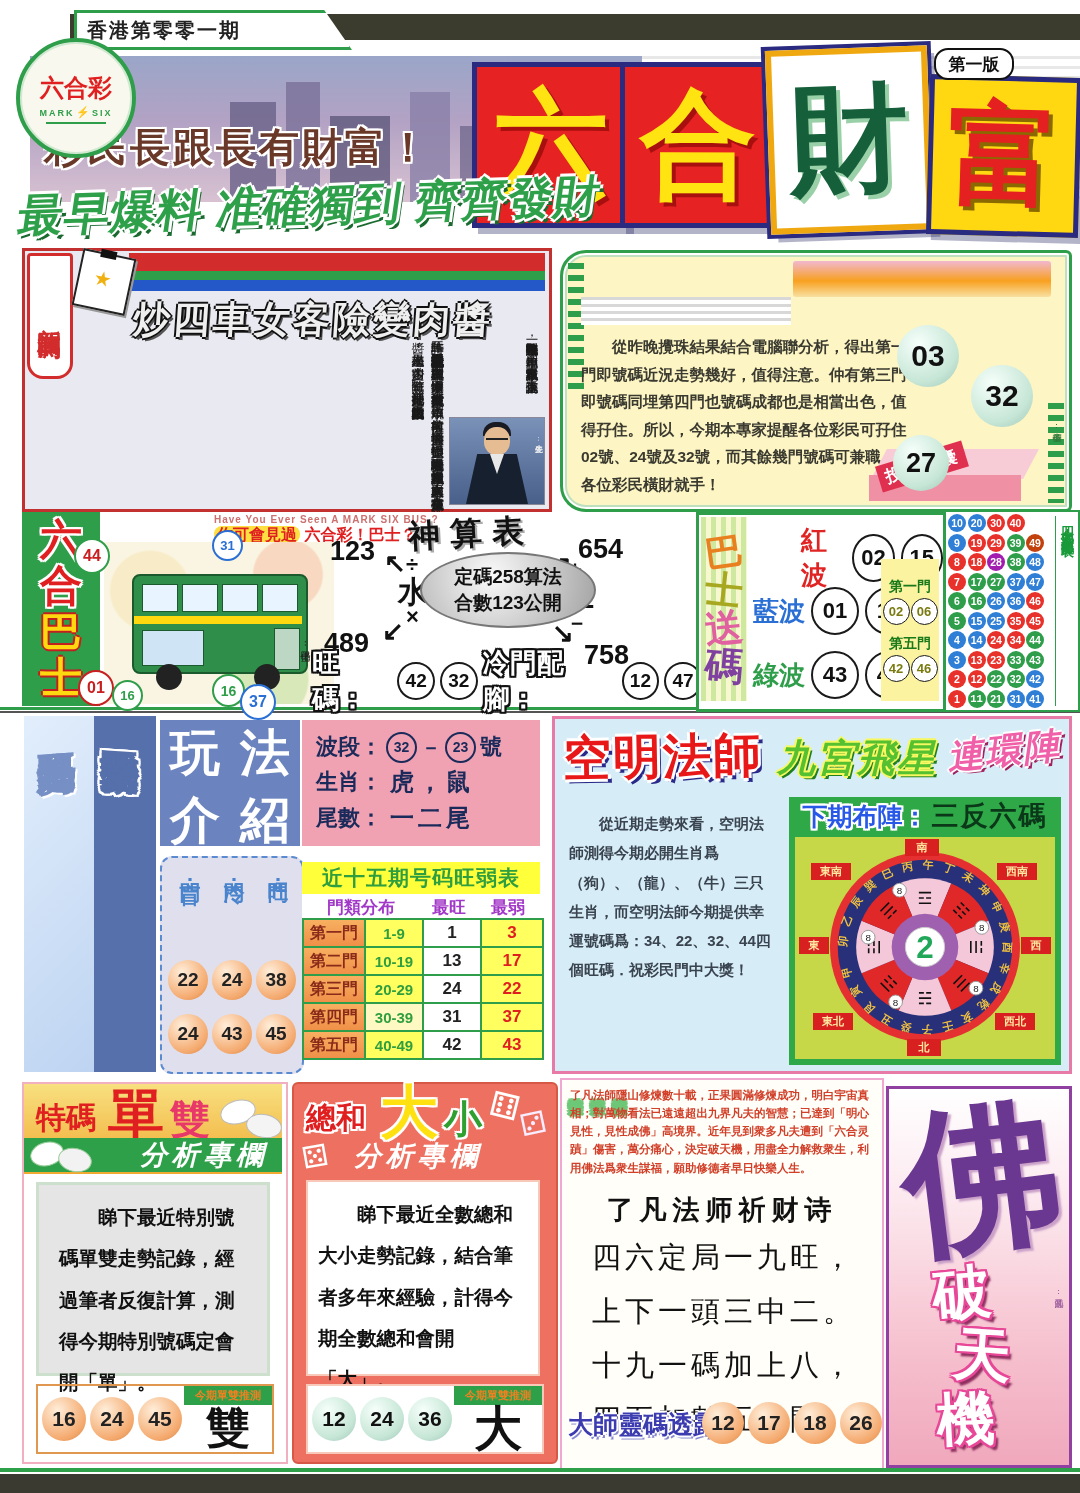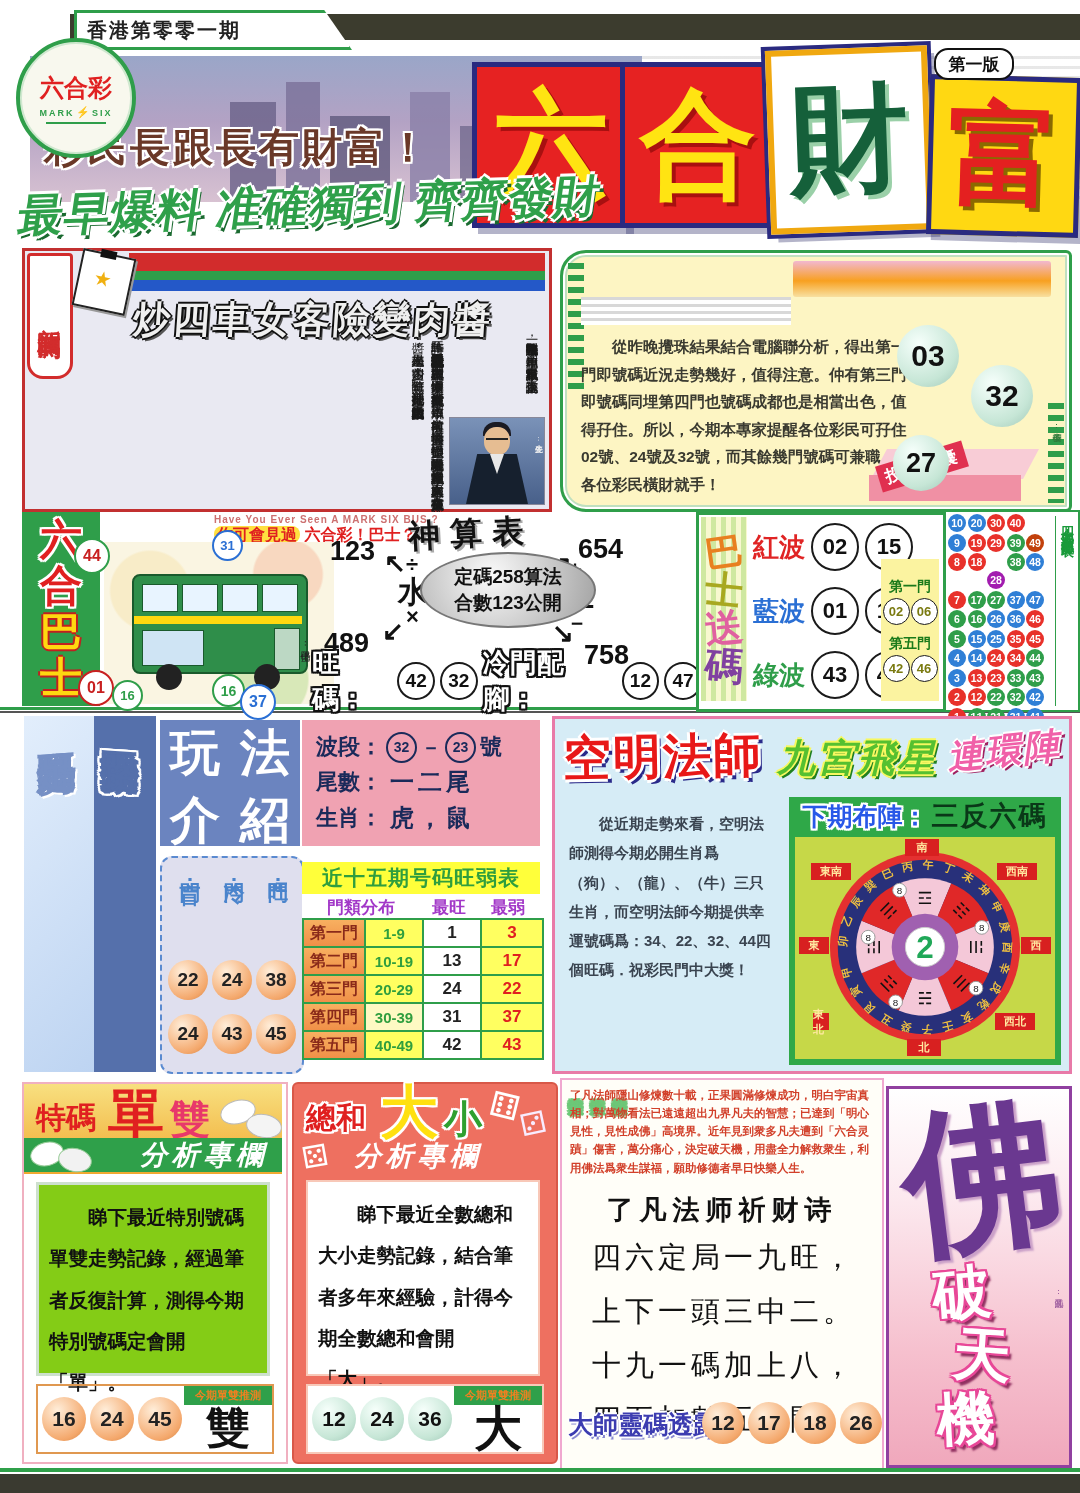--- a/index.html
+++ b/index.html
@@ -206,21 +206,21 @@
   <div class="abs" style="left:696px;top:512px;width:244px;height:194px;border:3px solid #2f9e4a;background:#fff;">
     <div class="abs" style="left:2px;top:2px;width:46px;height:184px;background:repeating-linear-gradient(90deg,#cfe8a0 0 5px,#f8f8d0 5px 10px);">
       <div style="width:100%;height:100%;display:flex;flex-direction:column;align-items:center;justify-content:center;">
         <span class="b" style="font-size:38px;color:#e88020;line-height:1;transform:rotate(-8deg);">巴</span>
         <span class="b" style="font-size:38px;color:#a8a820;line-height:1;transform:rotate(6deg);">士</span>
         <span class="b" style="font-size:38px;color:#e060a0;line-height:1;transform:rotate(-6deg);">送</span>
         <span class="b" style="font-size:38px;color:#8040a0;line-height:1;transform:rotate(5deg);">碼</span>
       </div>
     </div>
     <div class="abs" style="left:54px;top:8px;display:flex;align-items:center;gap:6px;">
-      <span class="b" style="font-size: 26px; color: rgb(224, 36, 36);">紅波</span>
+      <span class="b" style="font-size: 26px; color: rgb(224, 36, 36); margin-left: 48px;">紅波</span>
       <span class="ball oc" style="width:44px;height:44px;font-size:22px;">
           <span>02</span>
         </span>
       <span class="ball oc" style="width:44px;height:44px;font-size:22px;">
           <span>15</span>
         </span>
     </div>
     <div class="abs" style="left:54px;top:72px;display:flex;align-items:center;gap:6px;">
       <span class="b" style="font-size: 26px; color: rgb(42, 111, 212);">藍波</span>
       <span class="ball oc" style="width:44px;height:44px;font-size:22px;">
@@ -272,21 +272,21 @@
       <div style="display:flex;gap:1.5px;">
         <span class="gb" style="background: rgb(47, 127, 214);">9</span>
           <span class="gb" style="background: rgb(232, 49, 42);">19</span>
           <span class="gb" style="background: rgb(232, 49, 42);">29</span>
           <span class="gb" style="background: rgb(47, 158, 74);">39</span>
           <span class="gb" style="background: #c2410c;">49</span>
       </div>
       <div style="display:flex;gap:1.5px;">
         <span class="gb" style="background: rgb(232, 49, 42);">8</span>
           <span class="gb" style="background: rgb(232, 49, 42);">18</span>
-          <span class="gb" style="background: #a21caf; margin-top: 18px;">28</span>
+          <span class="gb" style="background: #a21caf;">28</span>
           <span class="gb" style="background: rgb(47, 158, 74);">38</span>
           <span class="gb" style="background: rgb(47, 127, 214);">48</span>
       </div>
       <div style="display:flex;gap:1.5px;">
         <span class="gb" style="background: rgb(232, 49, 42);">7</span>
           <span class="gb" style="background: rgb(47, 158, 74);">17</span>
           <span class="gb" style="background: rgb(47, 158, 74);">27</span>
           <span class="gb" style="background: rgb(47, 127, 214);">37</span>
           <span class="gb" style="background: rgb(47, 127, 214);">47</span>
       </div>
@@ -354,26 +354,26 @@
       <span class="fx b" style="width:27px;height:27px;border:2.5px solid #1a2a5a;border-radius:50%;font-size:14px;color:#1a2a5a;">
           <span>32</span>
         </span>
       <span class="b" style="font-size:20px;color:#1a2a5a;">－</span>
       <span class="fx b" style="width:27px;height:27px;border:2.5px solid #1a2a5a;border-radius:50%;font-size:14px;color:#1a2a5a;">
           <span>23</span>
         </span>
       <span class="b" style="font-size:22px;color:#1a2a5a;">號</span>
     </div>
     <div style="display:flex;align-items:center;gap:8px;height:36px;">
+      <span class="b" style="font-size:22px;color:#1a2a5a;">生肖：</span>
+      <span class="b" style="font-size:24px;color:#1a2a5a;letter-spacing:4px;">虎，鼠</span>
+    </div>
+    <div style="display:flex;align-items:center;gap:8px;height:36px;">
       <span class="b" style="font-size:22px;color:#1a2a5a;">尾數：</span>
       <span class="b" style="font-size:24px;color:#1a2a5a;letter-spacing:4px;">一二尾</span>
-    </div>
-    <div style="display:flex;align-items:center;gap:8px;height:36px;">
-      <span class="b" style="font-size:22px;color:#1a2a5a;">生肖：</span>
-      <span class="b" style="font-size:24px;color:#1a2a5a;letter-spacing:4px;">虎，鼠</span>
     </div>
   </div>
 
   <div class="abs" style="left:160px;top:856px;width:140px;height:214px;background:#dfdfee;border:2.5px dashed #5a8ad0;border-radius:12px;">
     <span class="v b" style="position:absolute;left:14px;top:8px;height:96px;font-size:21px;color:#4a84cc;">盲門：</span>
     <span class="v b" style="position:absolute;left:58px;top:8px;height:96px;font-size:21px;color:#4a84cc;">冷門：</span>
     <span class="v b" style="position:absolute;left:102px;top:8px;height:96px;font-size:21px;color:#4a84cc;">旺門：</span>
     <div class="ball peach abs" style="left:6px;top:102px;width:40px;height:40px;font-size:19px;">
         <span>22</span>
       </div>
@@ -521,21 +521,21 @@
         </span>
       <span class="abs fx b" style="left:208px;top:66px;width:40px;height:17px;background:#d82020;color:#ffe8a0;font-size:11px;">
           <span>西南</span>
         </span>
       <span class="abs fx b" style="left:10px;top:140px;width:30px;height:17px;background:#d82020;color:#ffe8a0;font-size:11px;">
           <span>東</span>
         </span>
       <span class="abs fx b" style="left:232px;top:140px;width:30px;height:17px;background:#d82020;color:#ffe8a0;font-size:11px;">
           <span>西</span>
         </span>
-      <span class="abs fx b" style="left:24px;top:216px;width:16px;height:17px;background:#d82020;color:#ffe8a0;font-size:11px;">
+      <span class="abs fx b" style="left:24px;top:216px;width:40px;height:17px;background:#d82020;color:#ffe8a0;font-size:11px;">
           <span>東北</span>
         </span>
       <span class="abs fx b" style="left:206px;top:216px;width:40px;height:17px;background:#d82020;color:#ffe8a0;font-size:11px;">
           <span>西北</span>
         </span>
       <span class="abs fx b" style="left:118px;top:242px;width:34px;height:17px;background:#d82020;color:#ffe8a0;font-size:11px;">
           <span>北</span>
         </span>
     </div>
   </div>
@@ -546,21 +546,21 @@
       <span class="abs b" style="left:84px;top:-6px;font-size:56px;color:#e02020;">單</span>
       <span class="abs b" style="left:146px;top:8px;font-size:40px;color:#e8386a;">雙</span>
       <span class="abs" style="left:196px;top:16px;width:34px;height:22px;background:#fff;border:1px solid #bbb;border-radius:50%;transform:rotate(-16deg);"></span>
       <span class="abs" style="left:222px;top:30px;width:34px;height:22px;background:#f4f4f4;border:1px solid #bbb;border-radius:50%;transform:rotate(10deg);"></span>
       <div class="abs" style="left:0;top:54px;width:258px;height:34px;background:#2fa04a;display:flex;align-items:center;justify-content:flex-end;">
         <span class="abs" style="left:6px;top:4px;width:32px;height:22px;background:#fff;border:1px solid #9c9;border-radius:50%;transform:rotate(-14deg);"></span>
         <span class="abs" style="left:34px;top:10px;width:32px;height:22px;background:#f2f2f2;border:1px solid #9c9;border-radius:50%;transform:rotate(12deg);"></span>
         <span class="b" style="font-size:27px;color:#fff;font-style:italic;letter-spacing:5px;padding-right:14px;">分析專欄</span>
       </div>
     </div>
-    <div style="position:absolute;left:12px;top:98px;width:234px;height:194px;border:3px solid #cde0cd;background:#84cc16;padding:12px 10px;box-sizing:border-box;font-size:19.5px;line-height:2.12;color:#111;text-indent:2em;font-weight:bold;">睇下最近特別號碼單雙走勢記錄，經過筆者反復計算，測得今期特別號碼定會開「單」。</div>
+    <div style="position:absolute;left:12px;top:98px;width:234px;height:194px;border:3px solid #cde0cd;background:#e5e5e5;padding:12px 20px;box-sizing:border-box;font-size:19.5px;line-height:2.12;color:#111;text-indent:2em;font-weight:bold;">睇下最近特別號碼單雙走勢記錄，經過筆者反復計算，測得今期特別號碼定會開「單」。</div>
     <div class="abs" style="left:12px;top:300px;width:234px;height:66px;border:2px solid #e09850;display:flex;">
       <div style="flex:1;display:flex;align-items:center;gap:4px;padding-left:4px;">
         <span class="ball peach" style="width:44px;height:44px;font-size:21px;">
             <span>16</span>
           </span>
         <span class="ball peach" style="width:44px;height:44px;font-size:21px;">
             <span>24</span>
           </span>
         <span class="ball peach" style="width:44px;height:44px;font-size:21px;">
             <span>45</span>

